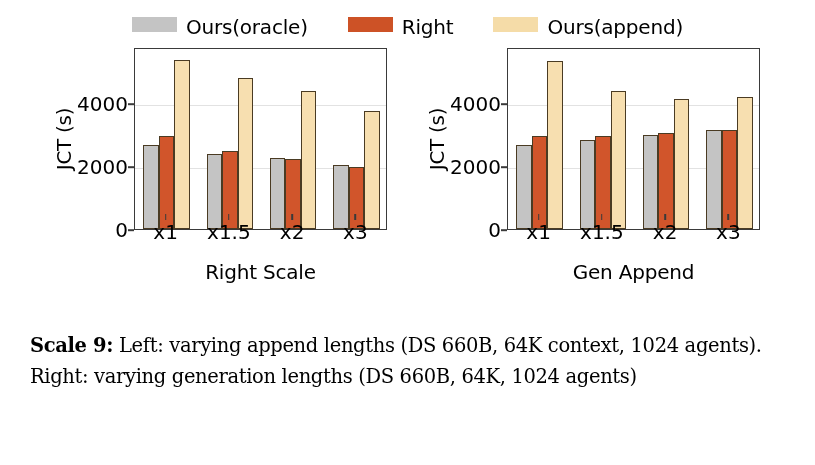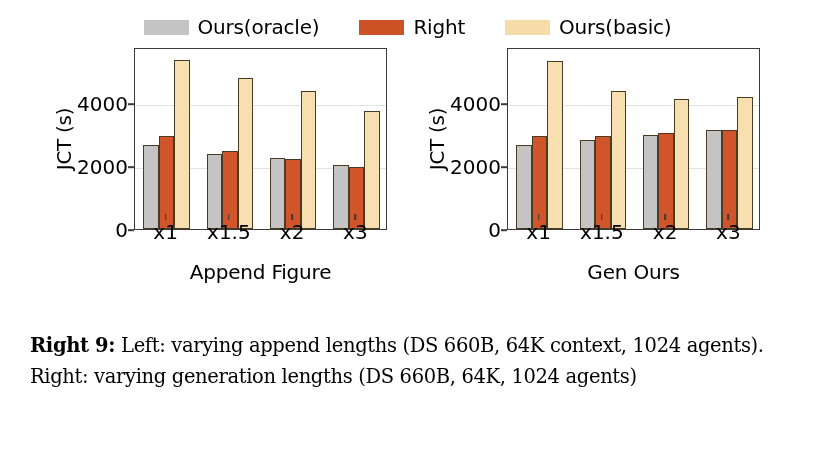--- a/index.html
+++ b/index.html
@@ -32,21 +32,21 @@
     top: 10px;
     width: 815px;
     height: 34px;
     display: flex;
     justify-content: center;
     align-items: center;
     gap: 40px;
   }
   .legend-entry {
     display: flex;
-    align-items: center;
+    align-items: flex-start;
     gap: 9px;
   }
   .legend-swatch {
     width: 45px;
     height: 15px;
     display: block;
   }
   .legend-label {
     font-size: 20px;
     line-height: 20px;
@@ -187,21 +187,21 @@
     <div class="legend-entry">
       <span class="legend-swatch" style="background: rgb(196, 196, 196);"></span>
       <span class="legend-label">Ours(oracle)</span>
     </div>
     <div class="legend-entry">
       <span class="legend-swatch" style="background: rgb(205, 82, 38);"></span>
       <span class="legend-label">Right</span>
     </div>
     <div class="legend-entry">
       <span class="legend-swatch" style="background: rgb(245, 220, 168);"></span>
-      <span class="legend-label">Ours(basic)</span>
+      <span class="legend-label">Ours(append)</span>
     </div>
   </div>
 
   <div class="panel" id="panel-left">
     <div class="ylabel">
       <span>JCT (s)</span>
     </div>
     <div class="ytick-col">
         <div class="ytick-lbl" style="top: 182px;">0</div>
         <div class="ytick-mark" style="top: 182px;"></div>
@@ -229,21 +229,21 @@
     <div class="xtick-row">
         <div class="xtick-mark" style="left: 31.625px;"></div>
         <div class="xtick-lbl" style="left: 31.625px;">x1</div>
         <div class="xtick-mark" style="left: 94.875px;"></div>
         <div class="xtick-lbl" style="left: 94.875px;">x1.5</div>
         <div class="xtick-mark" style="left: 158.125px;"></div>
         <div class="xtick-lbl" style="left: 158.125px;">x2</div>
         <div class="xtick-mark" style="left: 221.375px;"></div>
         <div class="xtick-lbl" style="left: 221.375px;">x3</div>
       </div>
-    <div class="xlabel">Append Figure</div>
+    <div class="xlabel">Right Scale</div>
   </div>
 
   <div class="panel" id="panel-right">
     <div class="ylabel">
       <span>JCT (s)</span>
     </div>
     <div class="ytick-col">
         <div class="ytick-lbl" style="top: 182px;">0</div>
         <div class="ytick-mark" style="top: 182px;"></div>
         <div class="ytick-lbl" style="top: 119.241px;">2000</div>
@@ -270,18 +270,18 @@
     <div class="xtick-row">
         <div class="xtick-mark" style="left: 31.625px;"></div>
         <div class="xtick-lbl" style="left: 31.625px;">x1</div>
         <div class="xtick-mark" style="left: 94.875px;"></div>
         <div class="xtick-lbl" style="left: 94.875px;">x1.5</div>
         <div class="xtick-mark" style="left: 158.125px;"></div>
         <div class="xtick-lbl" style="left: 158.125px;">x2</div>
         <div class="xtick-mark" style="left: 221.375px;"></div>
         <div class="xtick-lbl" style="left: 221.375px;">x3</div>
       </div>
-    <div class="xlabel">Gen Ours</div>
+    <div class="xlabel">Gen Append</div>
   </div>
 
 </div>
 
-<div id="caption"><b>Right 9:</b><span> Left: varying append lengths (DS 660B, 64K context, 1024 agents). Right: varying generation lengths (DS 660B, 64K, 1024 agents)</span></div>
+<div id="caption"><b>Scale 9:</b><span> Left: varying append lengths (DS 660B, 64K context, 1024 agents). Right: varying generation lengths (DS 660B, 64K, 1024 agents)</span></div>
 
 </body></html>

